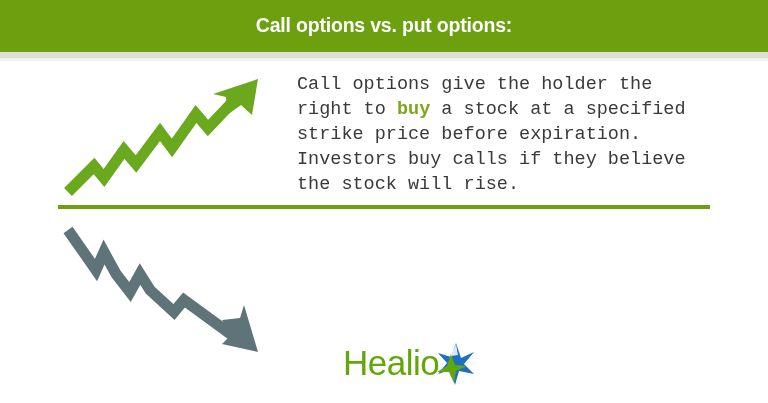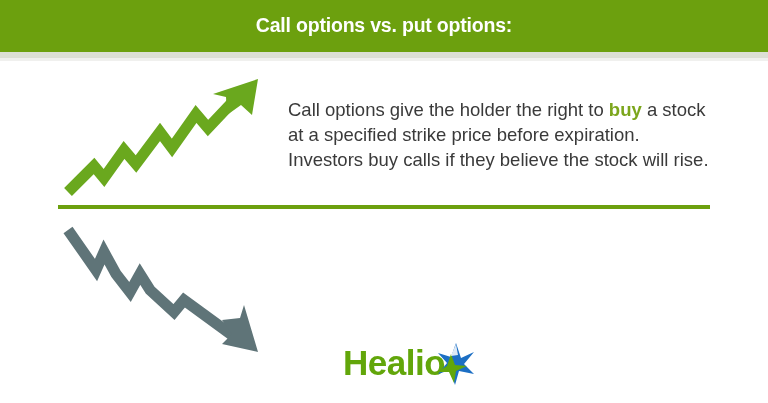--- a/index.html
+++ b/index.html
@@ -78,22 +78,22 @@
   }
   .text-cell {
     flex: 1 1 auto;
     padding-right: 56px;
   }
 
   .body-text {
     color: #3a3a3a;
     font-size: 18.5px;
     line-height: 25px;
-    font-family: Liberation Sans, sans-serif;
-    margin: 3px;
+    font-family: Liberation Mono, monospace;
+    margin: 12px;
   }
   .accent {
     color: #7CA61C;
     font-weight: bold;
   }
 
   
   .divider {
     position: absolute;
     left: 58px;
@@ -117,21 +117,21 @@
     top: 341px;
     width: 130px;
     height: 46px;
   }
   .logo-wordmark {
     position: absolute;
     left: 0;
     top: 2px;
     font-family: "Liberation Sans", sans-serif;
     font-size: 35px;
-    font-weight: bold;
+    font-weight: normal;
     color: #62A60A;
     letter-spacing: -0.5px;
     line-height: 40px;
   }
   .logo-star {
     position: absolute;
     left: 75px;
     top: 0px;
   }
 </style>

